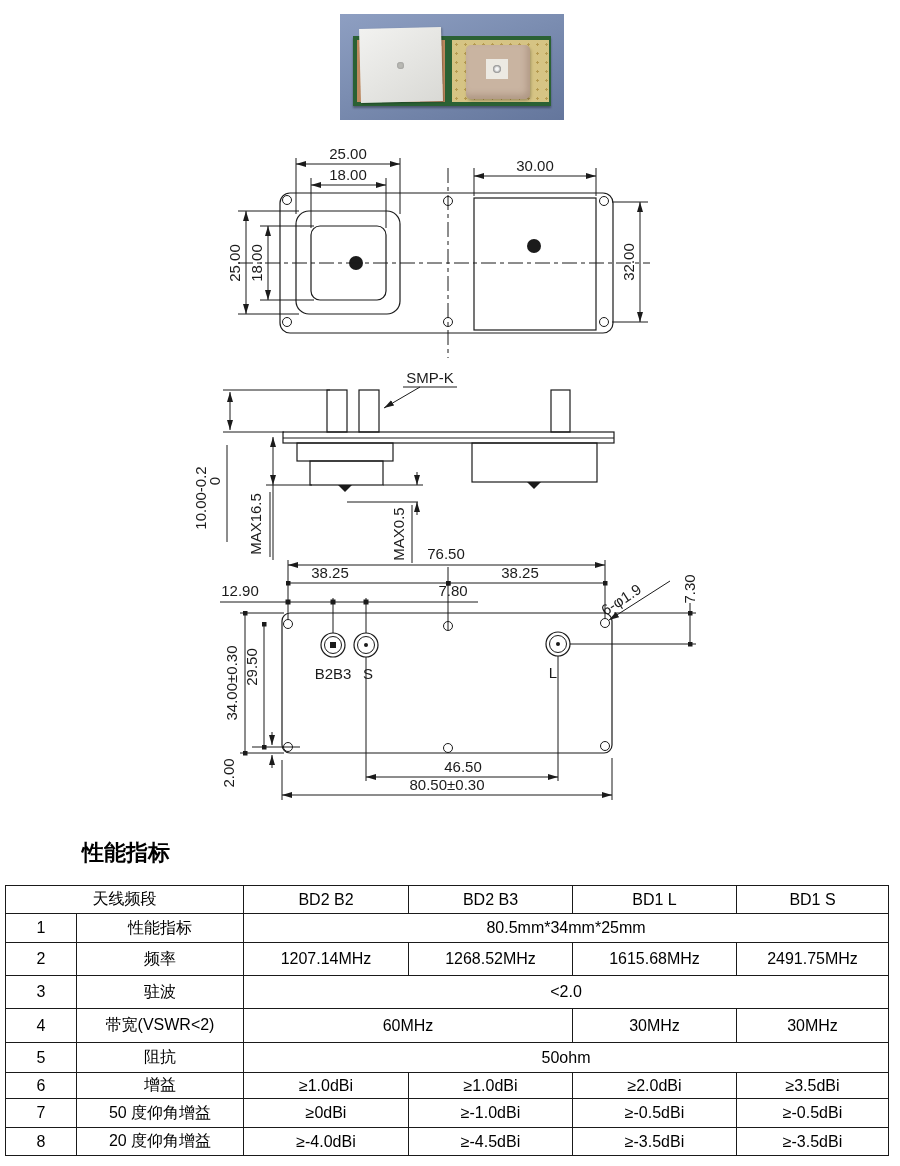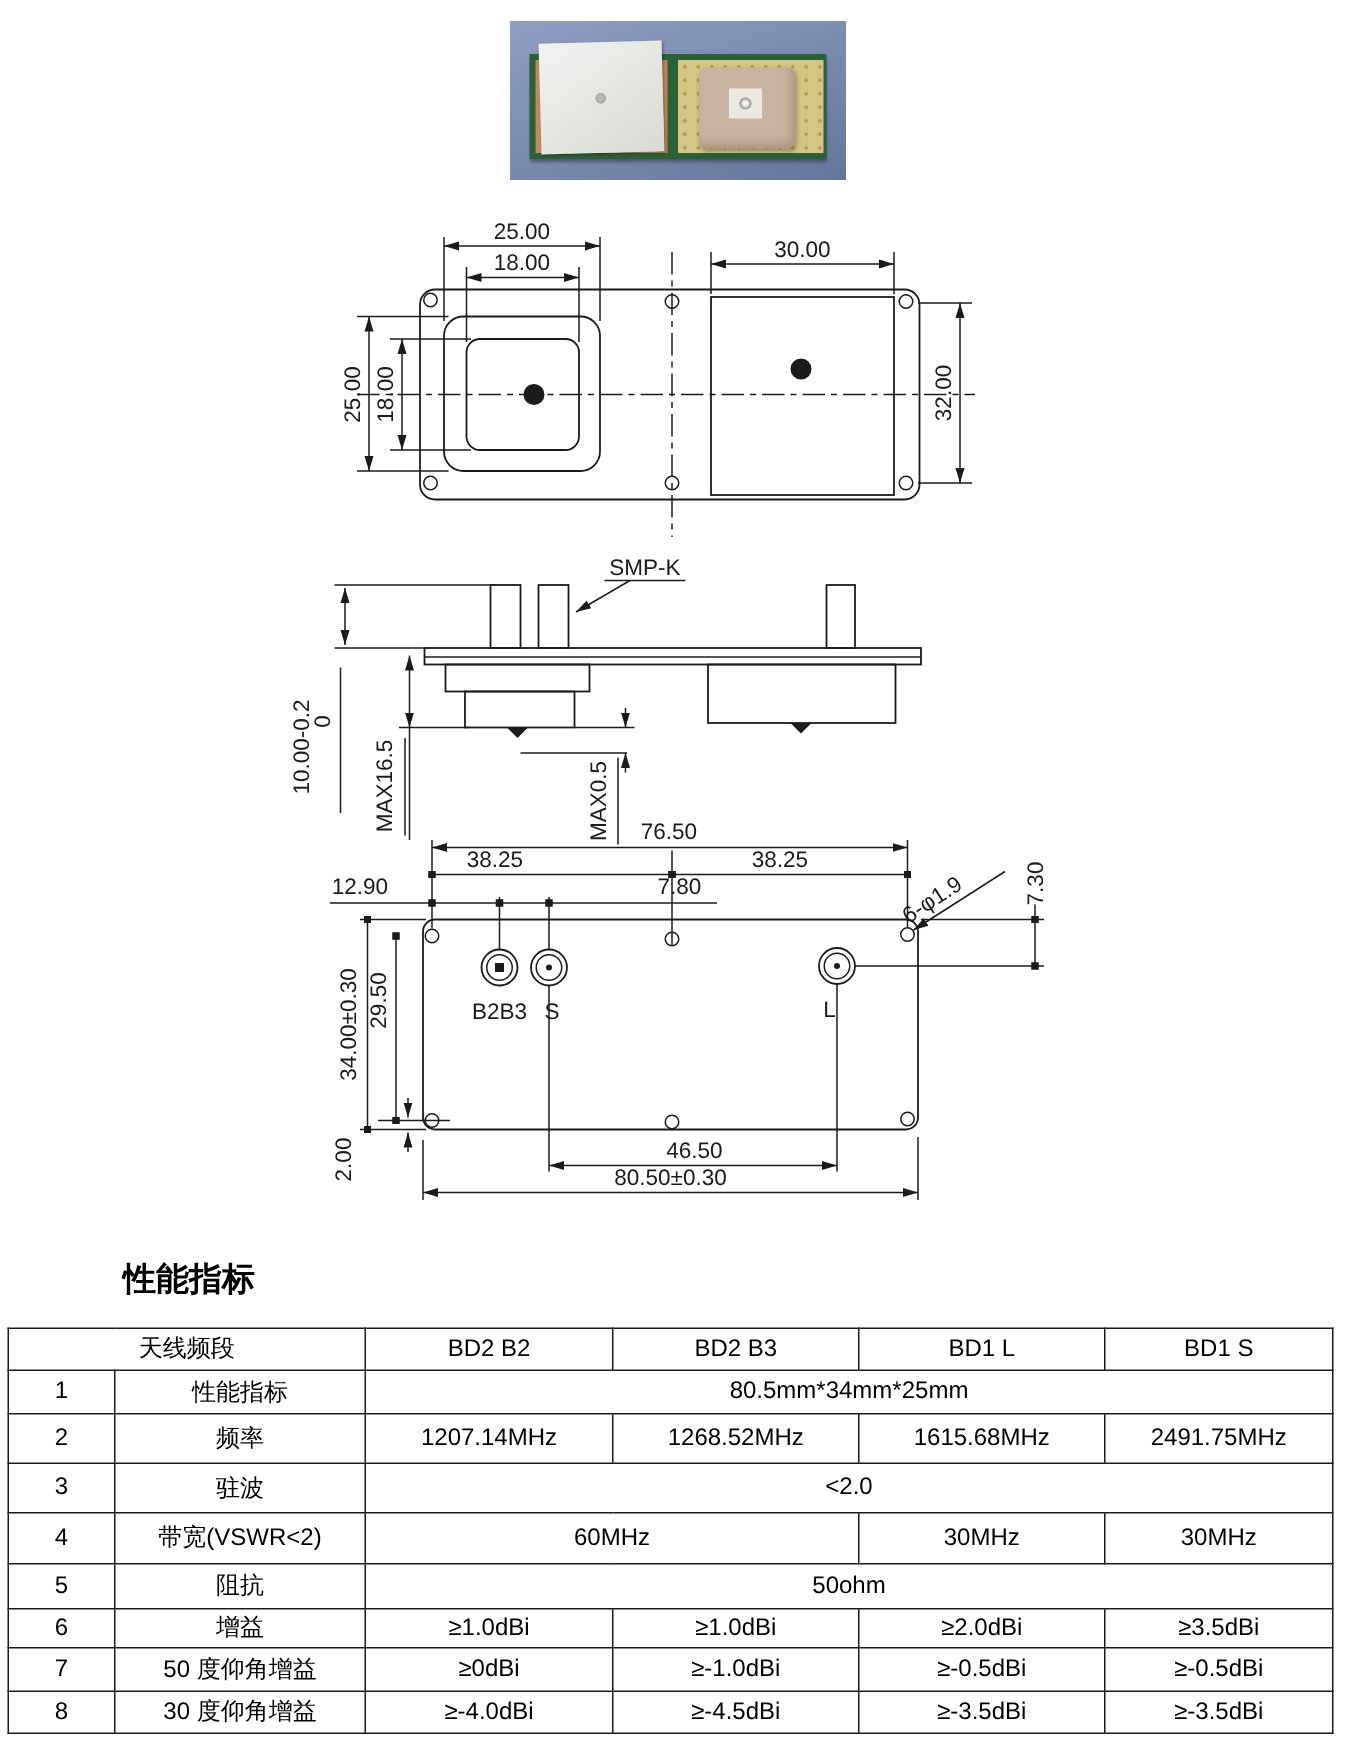--- a/index.html
+++ b/index.html
@@ -295,21 +295,21 @@
     <tr class="h29">
       <td>7</td>
       <td>50 度仰角增益</td>
       <td>≥0dBi</td>
       <td>≥-1.0dBi</td>
       <td>≥-0.5dBi</td>
       <td>≥-0.5dBi</td>
     </tr>
     <tr class="h28">
       <td>8</td>
-      <td>30 度仰角增益</td>
+      <td>20 度仰角增益</td>
       <td>≥-4.0dBi</td>
       <td>≥-4.5dBi</td>
       <td>≥-3.5dBi</td>
       <td>≥-3.5dBi</td>
     </tr>
   </tbody>
     </table>
 </div>
 
 </body></html>

